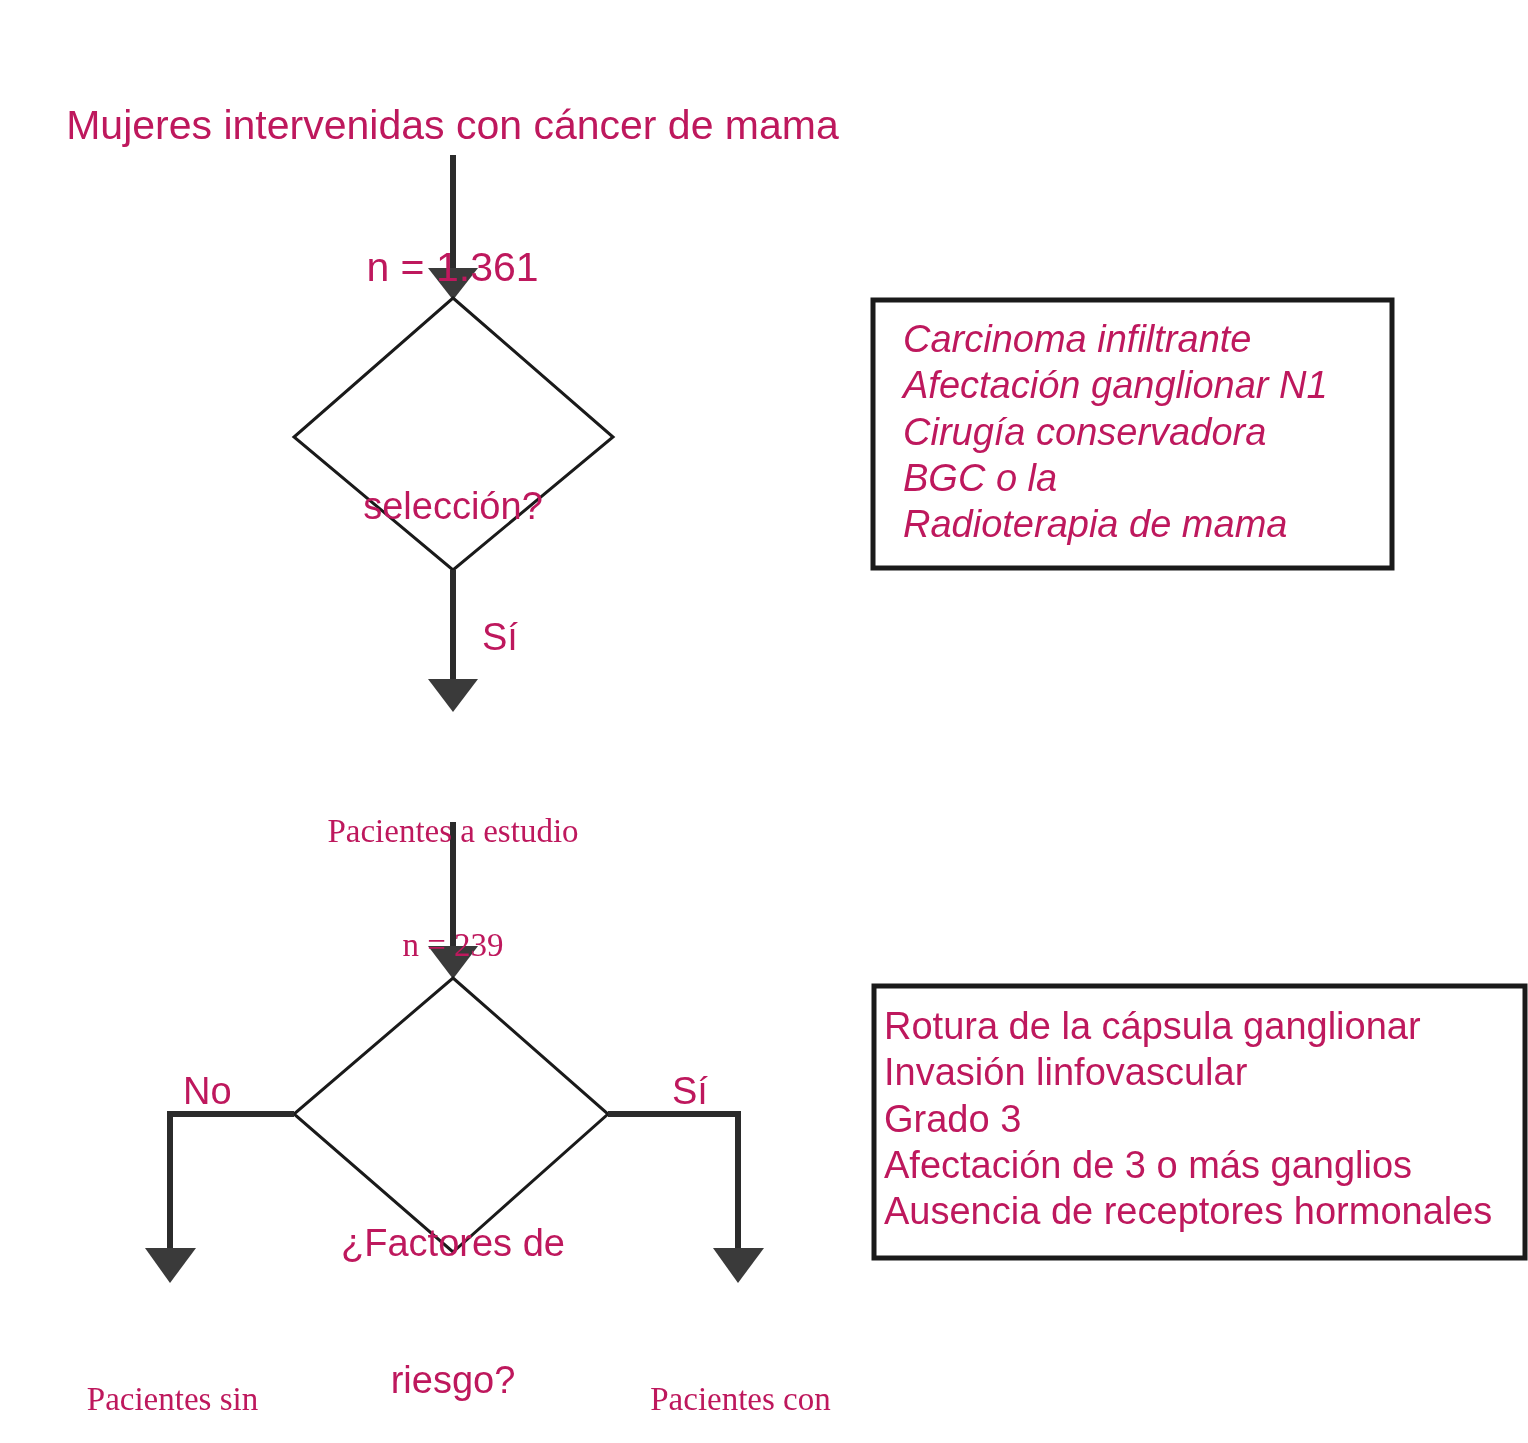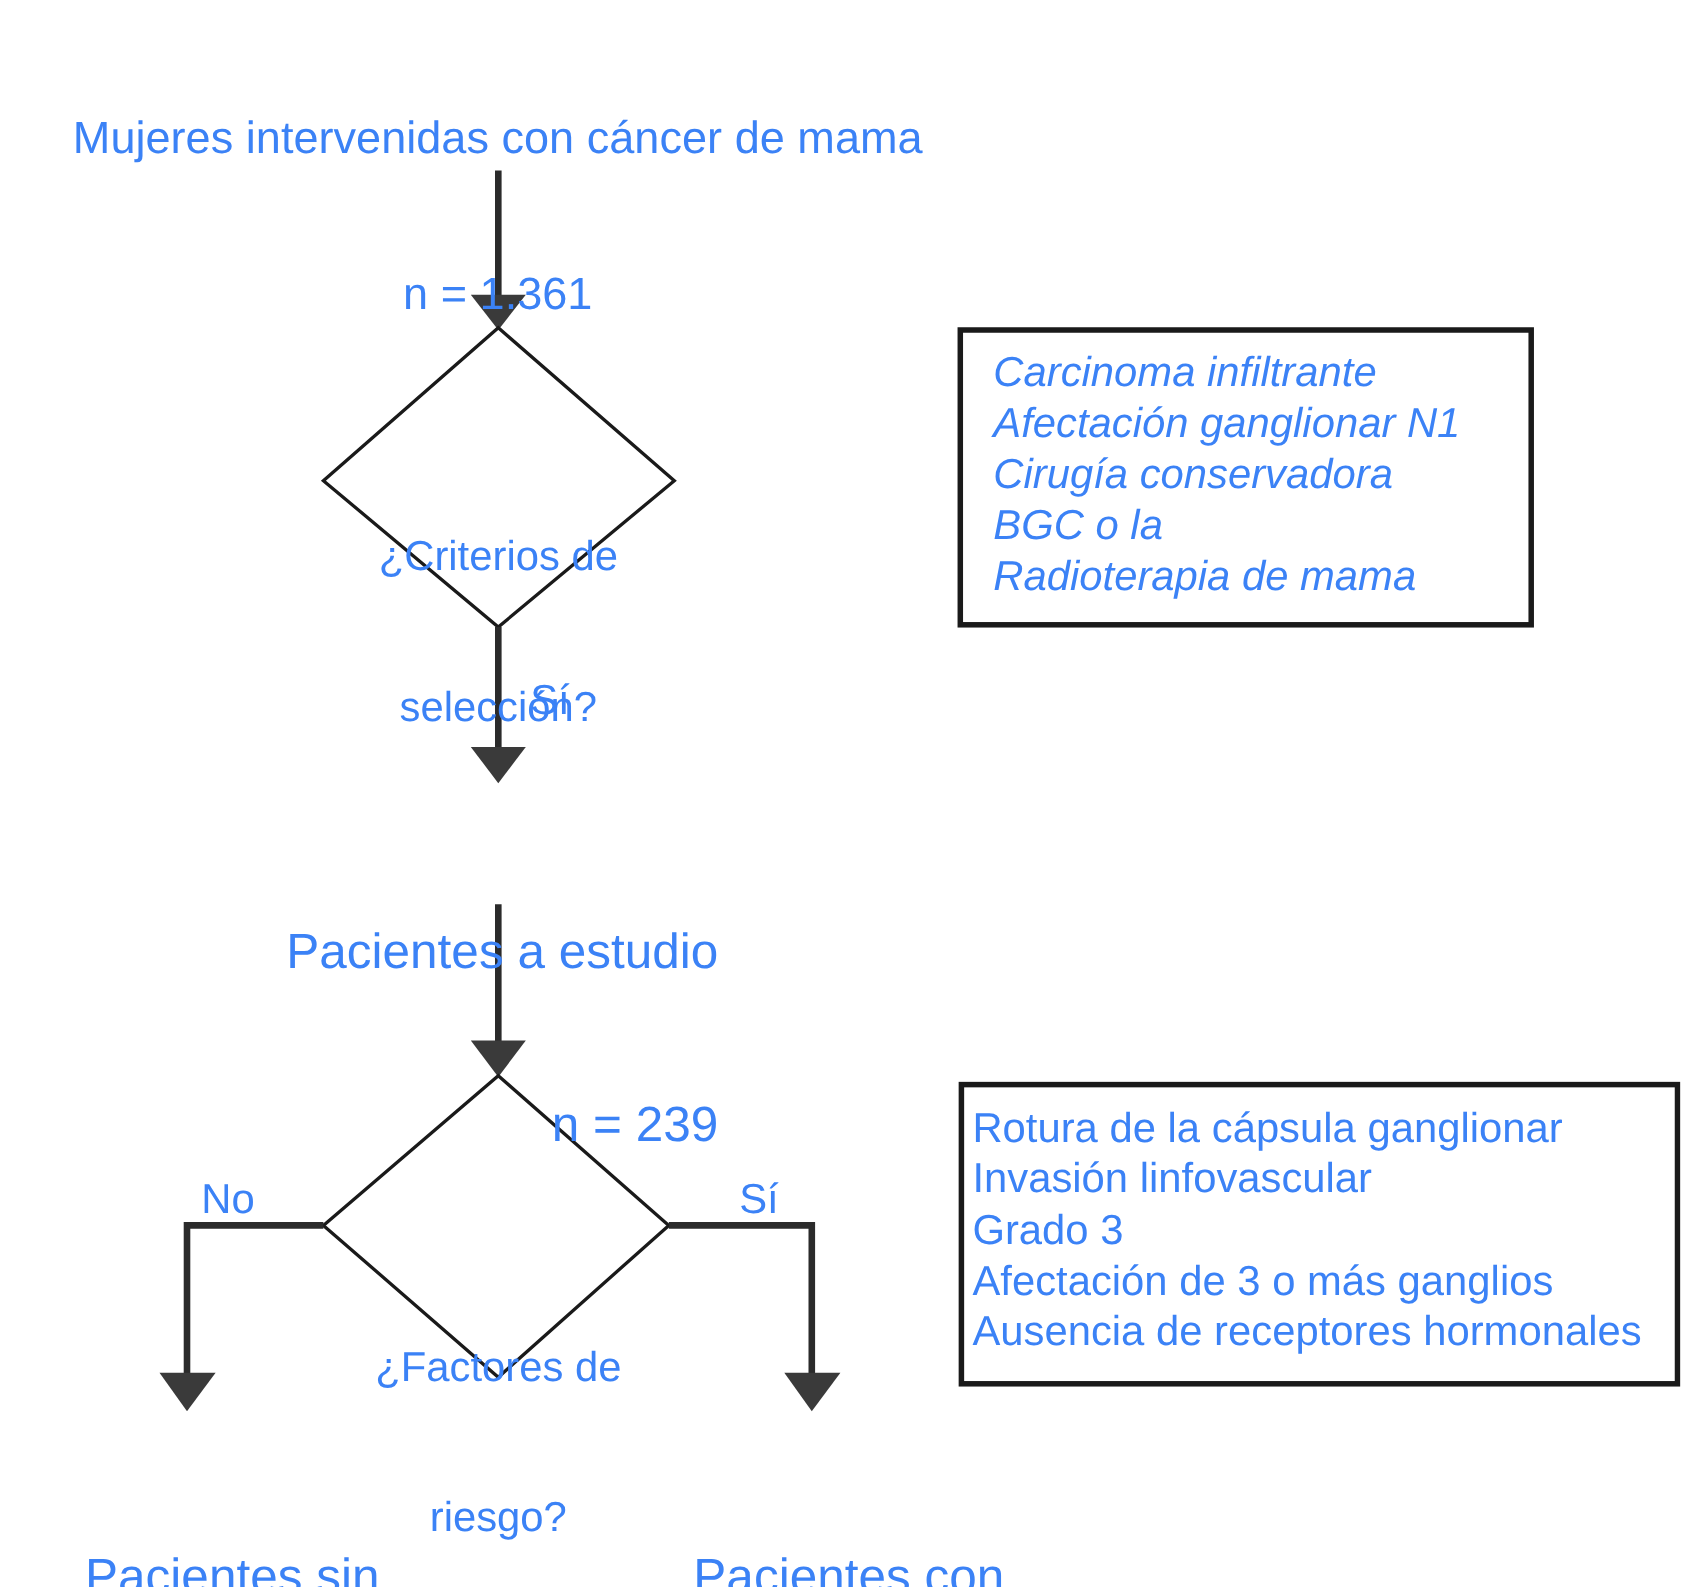--- a/index.html
+++ b/index.html
@@ -41,21 +41,21 @@
     stroke-width: 5;
   }
   .diamond {
     fill: #ffffff;
     stroke: #1a1a1a;
     stroke-width: 3;
   }
   .txt {
     position: absolute;
     white-space: pre;
-    color: #3b82f6;
+    color: #be185d;
     line-height: 1.17;
   }
   .node-text {
     text-align: center;
     font-size: 39px;
   }
   .title-block {
     left: 0px;
     top: 8px;
     width: 905px;
@@ -69,23 +69,24 @@
   }
   .edge-label {
     font-size: 38px;
   }
   .listbox-text {
     font-size: 38px;
     line-height: 1.22;
     white-space: pre-line;
   }
   .terminal-block {
-    font-size: 45px;
-    text-align: right;
+    font-size: 33px;
+    text-align: center;
     line-height: 1.16;
+    font-family: Liberation Serif, serif;
   }
 </style>
 </head>
 <body>
 
 <div id="stage">
 
   <svg id="flow" viewBox="0 0 1528 1443">
 
     <g>
@@ -122,21 +123,20 @@
     <rect class="boxrect" x="874" y="986" width="651" height="272"></rect>
 
   </svg>
 
   <div class="txt title-block node-text" style="text-align:center;">
     <div>Mujeres intervenidas con cáncer de mama</div>
     <div>n = 1.361</div>
   </div>
 
   <div class="txt diamond-label" style="left:303px; top:393px; width:300px;">
-    <div>¿Criterios de</div>
     <div>selección?</div>
   </div>
 
   <div class="txt edge-label" style="left:482px; top:615px;">Sí</div>
 
   <div class="txt terminal-block" style="left:253px; top:735px; width:400px;">
     <div>Pacientes a estudio</div>
     <div>n = 239</div>
   </div>
 

